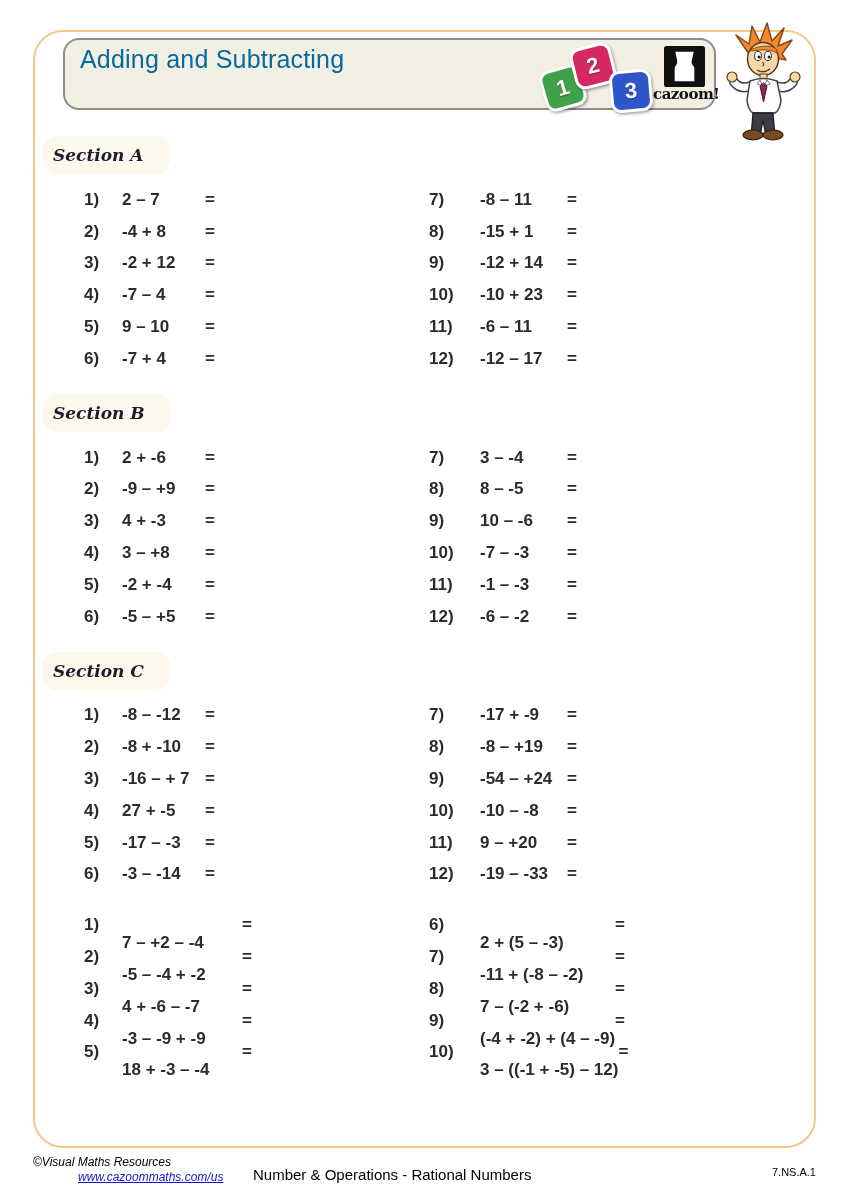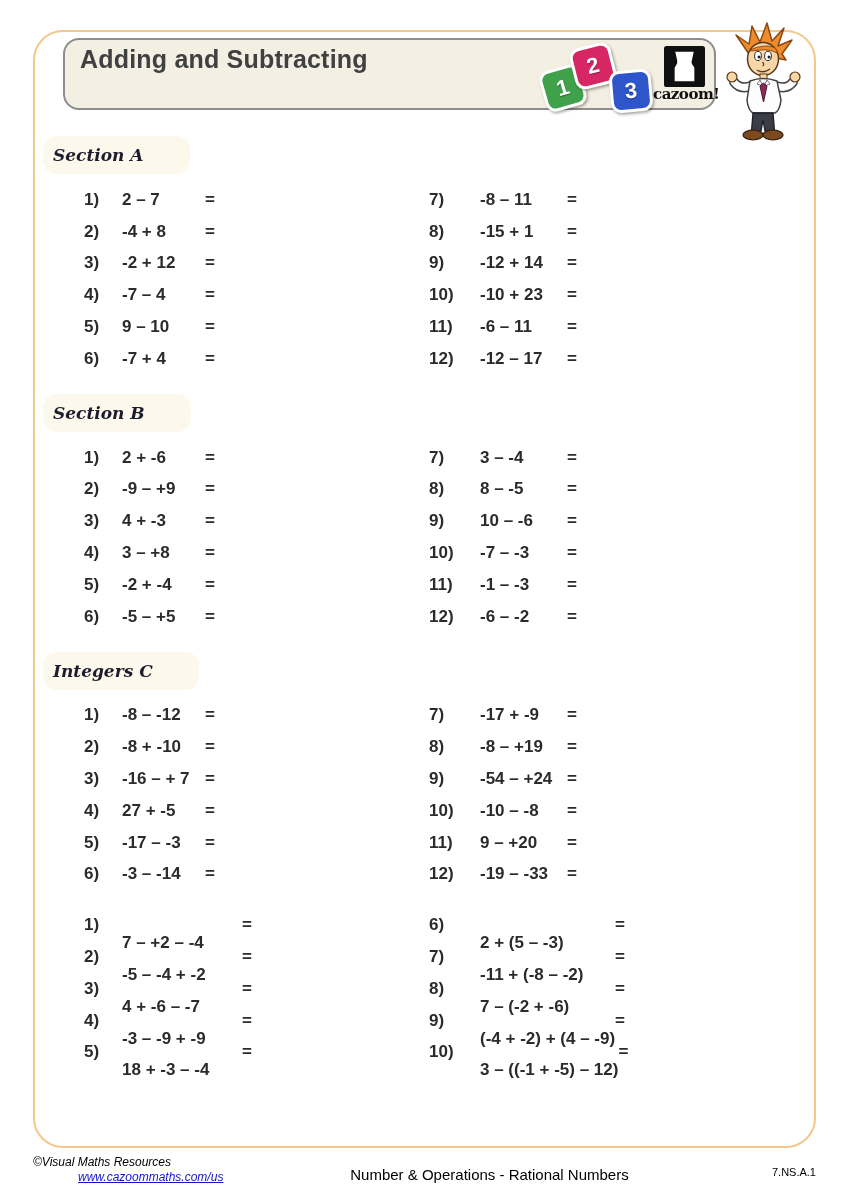--- a/index.html
+++ b/index.html
@@ -5,59 +5,59 @@
   html,body{margin:0;padding:0;background:#fff;}
   body{width:849px;height:1200px;font-family:"Liberation Sans",sans-serif;color:#231f20;}
   .page{position:relative;width:849px;height:1200px;overflow:hidden;}
 
   .sheet{position:absolute;left:33px;top:30px;width:779px;height:1114px;
          border:2px solid #f3c88c;border-radius:30px;background:#fff;}
 
   
   .header-box{position:absolute;left:28px;top:6px;width:649px;height:68px;
               background:#f3efe2;border:2px solid #8d8d8d;border-radius:16px;}
-  .title{position:absolute;left:15px;top:5px;font-size:25px;font-weight:bold;
-         line-height:1.16;letter-spacing:.2px;color:#404040;}
+  .title{position:absolute;left:15px;top:5px;font-size:25px;font-weight:normal;
+         line-height:1.16;letter-spacing:.2px;color:#0369a1;}
   .tile{position:absolute;width:36px;height:36px;border-radius:10px;border:3px solid #fff;
         box-shadow:1px 2px 3px rgba(0,0,0,.35);color:#fff;font-weight:bold;font-size:22px;
         display:flex;align-items:center;justify-content:center;
         text-shadow:0 1px 1px rgba(0,0,0,.4);}
   .tile1{left:477px;top:27px;transform:rotate(-16deg);}
   .tile2{left:507px;top:5px;transform:rotate(-14deg);z-index:2;}
   .tile3{left:545px;top:30px;transform:rotate(-5deg);z-index:3;}
   .cazoom{position:absolute;left:588px;top:6px;width:62px;text-align:center;}
   .cazoom svg{width:41px;height:41px;display:block;margin:0 auto;}
   .cazoom .brand{font-family:"DejaVu Serif",serif;font-weight:bold;font-size:15px;
                  letter-spacing:-.5px;display:block;margin-top:-2px;color:#111;}
   .mascot{position:absolute;right:6px;top:-12px;width:92px;height:130px;}
 
   
   #sections{position:absolute;left:8px;top:104px;right:6px;}
   .qsection{margin-bottom:19px;}
   .sec-label{display:inline-block;background:#fdf8ec;border-radius:14px;
-             padding:9px 46px 9px 10px;font-family:"DejaVu Serif",serif;
+             padding:9px 26px 9px 10px;font-family:"DejaVu Serif",serif;
              font-style:italic;font-weight:bold;font-size:17px;color:#1c1c2e;}
   .qcols{display:flex;margin-top:10px;}
   .qcol{width:345px;padding-left:41px;flex:none;box-sizing:content-box;}
   .qcol.right{width:auto;padding-left:0;}
   .qrow{display:flex;height:31.8px;align-items:center;font-size:17px;
         font-weight:bold;color:#2b2b2b;}
   .qnum{width:38px;flex:none;}
   .qcol.right .qnum{width:51px;}
   .qexpr{min-width:83px;flex:0 0 auto;white-space:nowrap;}
   .qcol.right .qexpr{min-width:87px;}
   .qsection:nth-child(4) .qexpr{min-width:120px;margin-top:36px;}
   .qsection:nth-child(4) .qcol.right .qexpr{min-width:135px;}
   .qeq{flex:none;}
 
   
   .footer{position:absolute;left:33px;top:1155px;width:783px;display:flex;align-items:flex-start;}
   .footer-left{width:220px;font-size:12px;line-height:1.22;color:#000;font-style:italic;}
   .footer-left a{color:#1414cf;text-decoration:underline;margin-left:45px;}
-  .footer-center{flex:1;text-align:center;font-size:15px;color:#000;padding-top:11px;}
+  .footer-center{flex:1;text-align:left;font-size:15px;color:#000;padding-top:11px;}
   .footer-right{width:90px;text-align:right;font-size:11px;color:#000;padding-top:11px;}
 </style>
 </head>
 <body>
 
 <div class="page">
   <div class="sheet">
 
     <div class="header-box">
       <div class="title">
@@ -239,21 +239,21 @@
                 <span class="qexpr">-1 – -3</span>
                 <span class="qeq">=</span>
               </div>
               <div class="qrow">
                 <span class="qnum">12)</span>
                 <span class="qexpr">-6 – -2</span>
                 <span class="qeq">=</span>
               </div>
             </div>
           </div></section>
-        <section class="qsection"><div class="sec-label">Integers C</div><div class="qcols">
+        <section class="qsection"><div class="sec-label">Section C</div><div class="qcols">
             <div class="qcol">
               <div class="qrow">
                 <span class="qnum">1)</span>
                 <span class="qexpr">-8 – -12</span>
                 <span class="qeq">=</span>
               </div>
               <div class="qrow">
                 <span class="qnum">2)</span>
                 <span class="qexpr">-8 + -10</span>
                 <span class="qeq">=</span>

